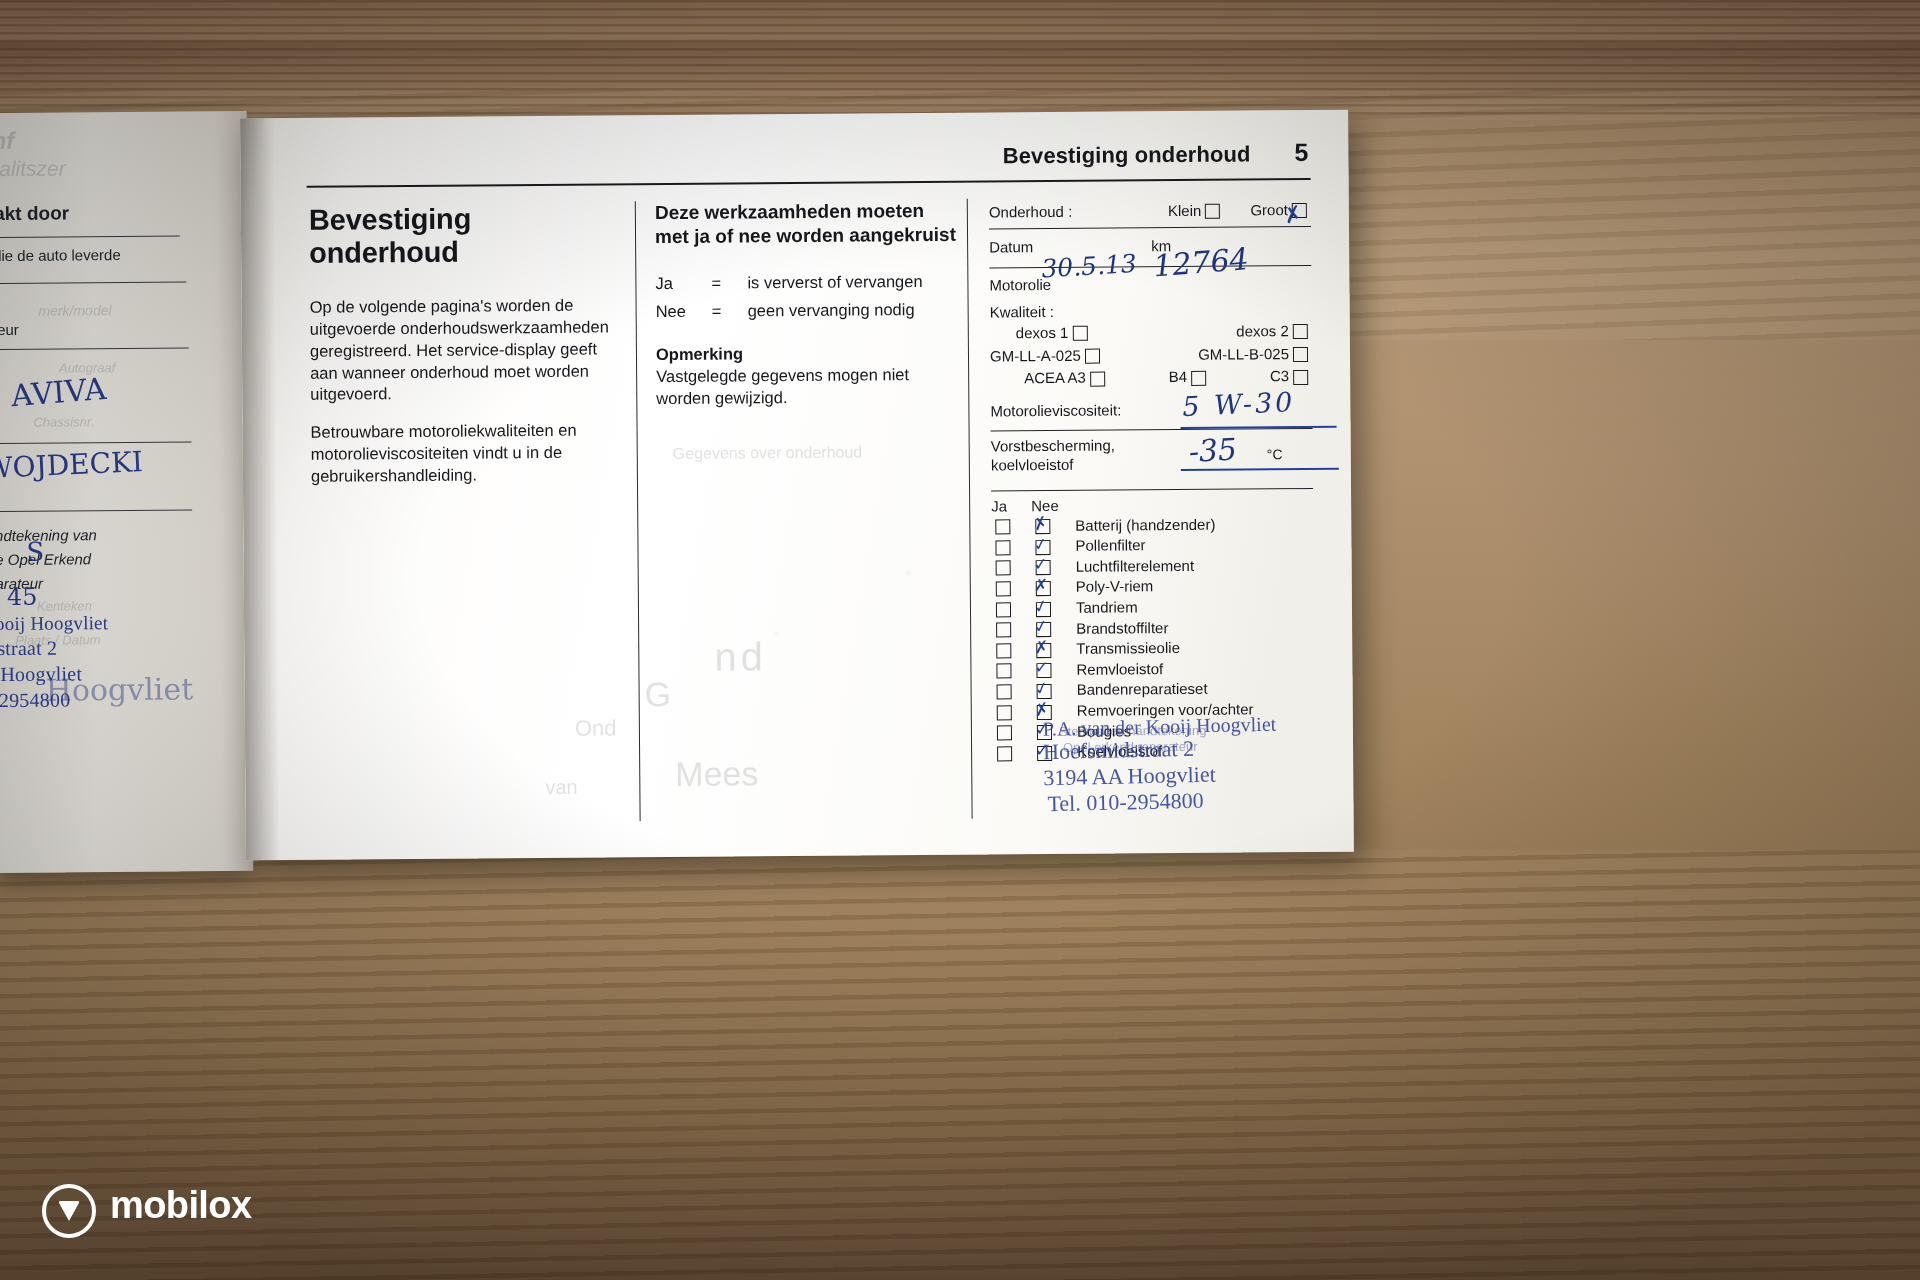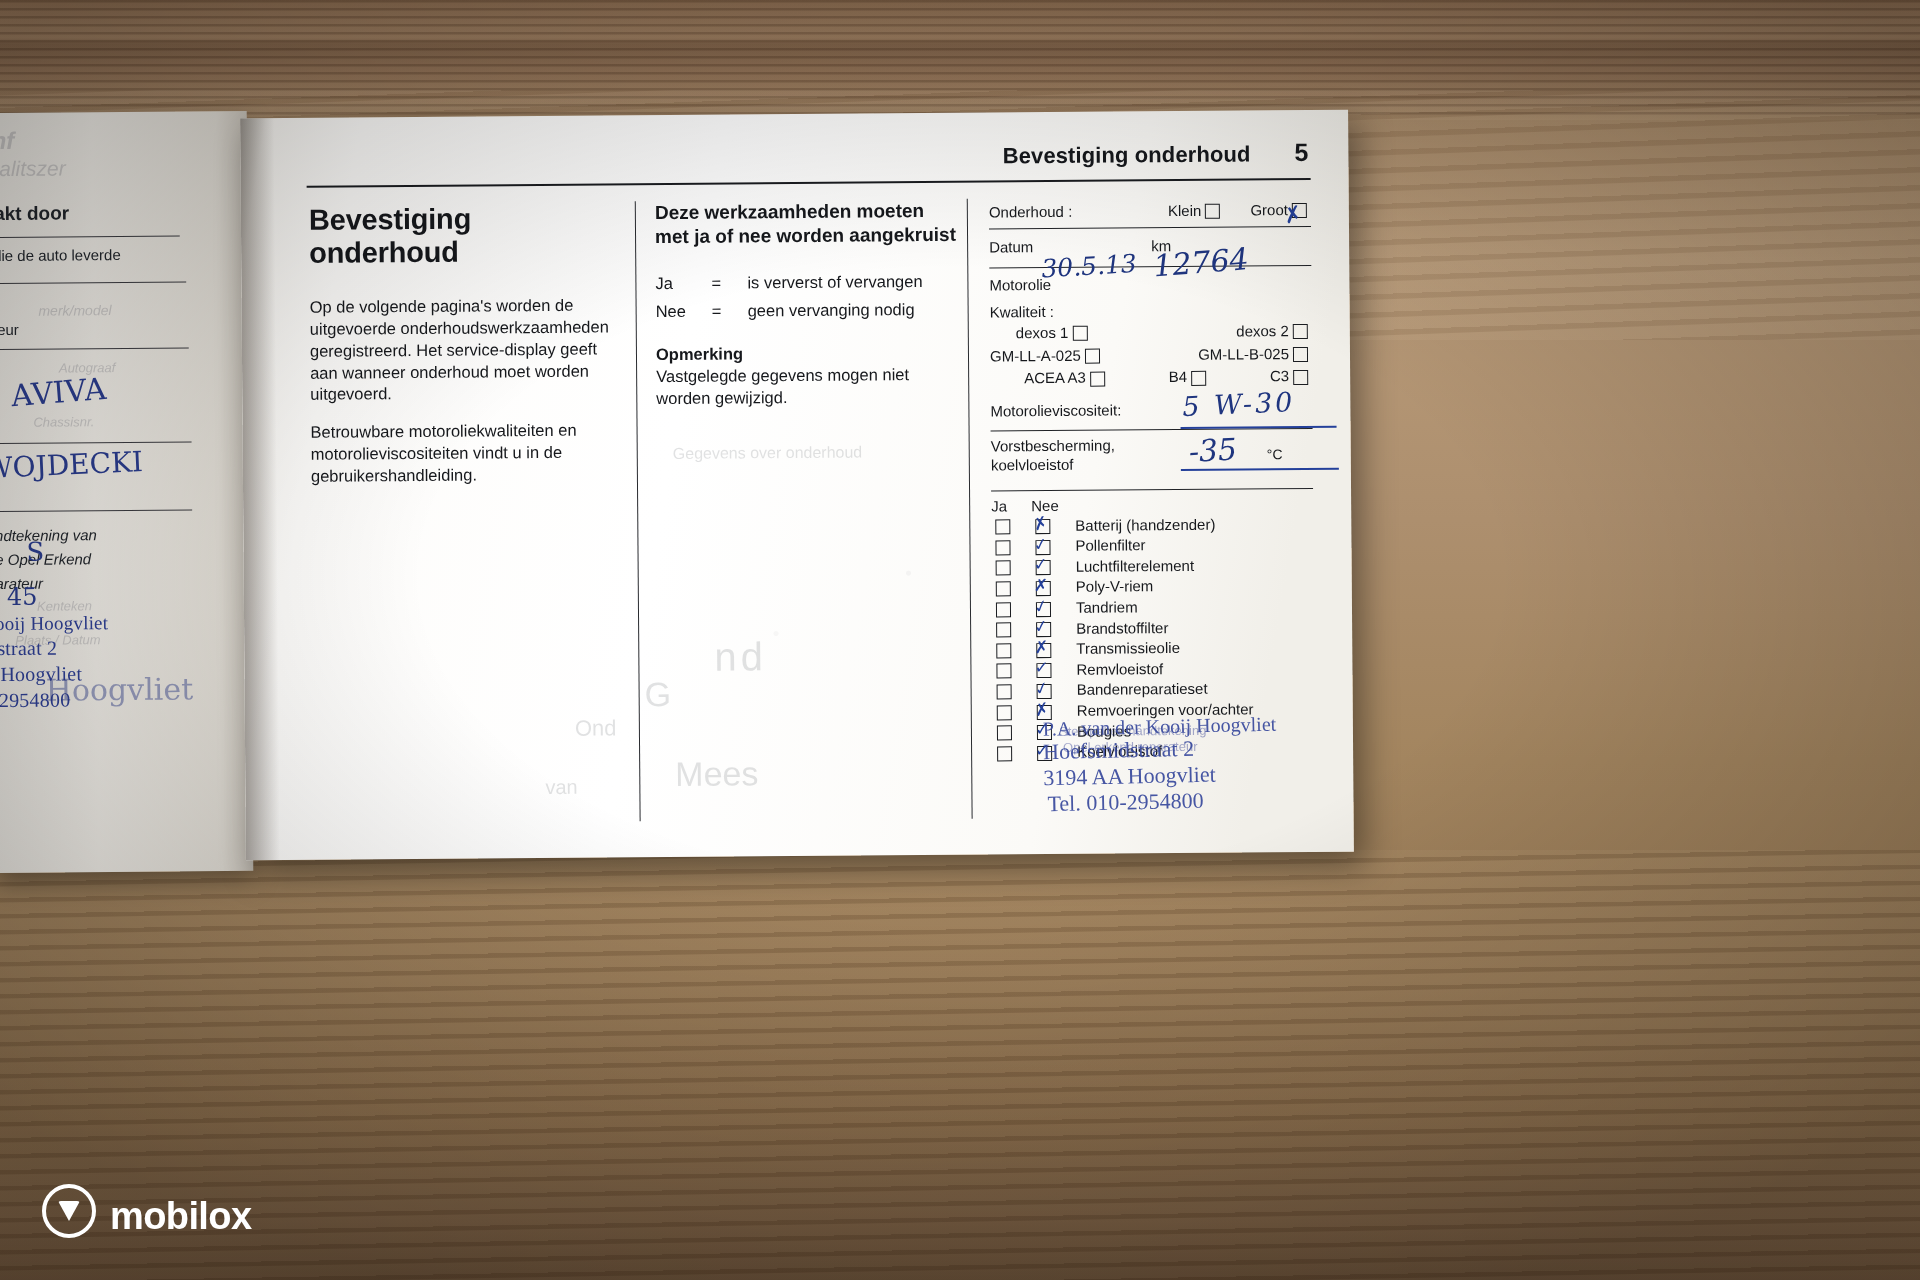--- a/index.html
+++ b/index.html
@@ -258,21 +258,21 @@
     color: rgba(60,72,150,0.45);
     font-family: "Liberation Sans", sans-serif;
     white-space: nowrap;
     pointer-events: none;
   }
 
   
   #wm {
     position: absolute;
     left: 42px; bottom: 42px;
-    display: flex; align-items: flex-end; gap: 14px; margin-top: 28px;
+    display: flex; align-items: flex-start; gap: 14px; margin-top: 28px;
   }
   #wm .mark {
     width: 54px; height: 54px; border-radius: 50%;
     border: 4px solid #ffffff;
     display: flex; align-items: center; justify-content: center;
     box-sizing: border-box;
   }
   #wm .mark .v {
     width: 0; height: 0;
     border-left: 11px solid transparent;

